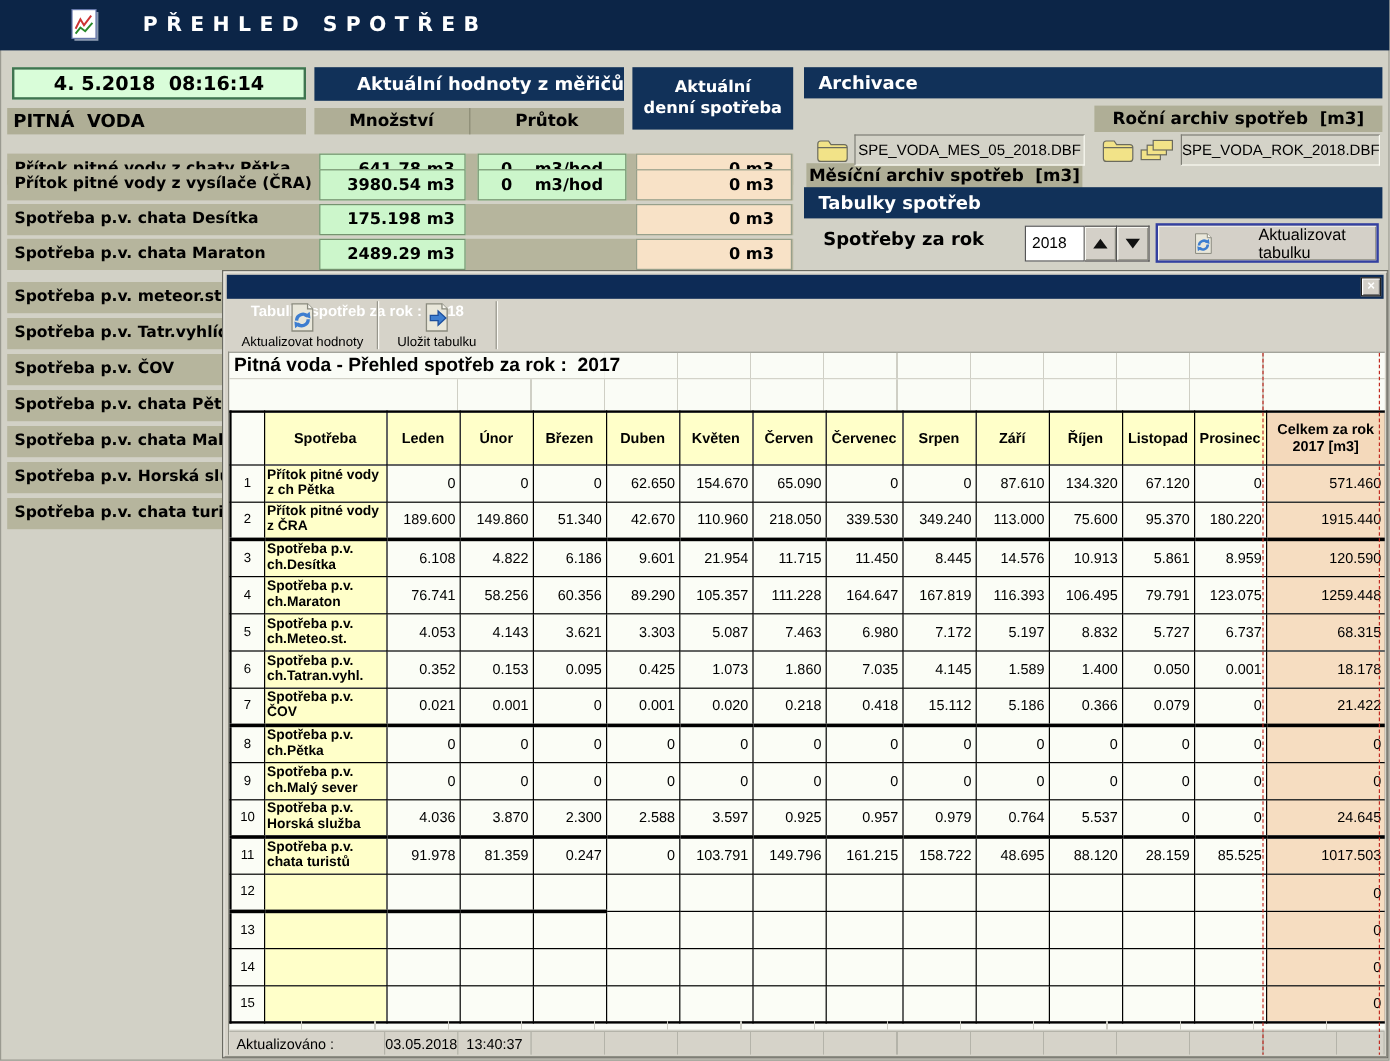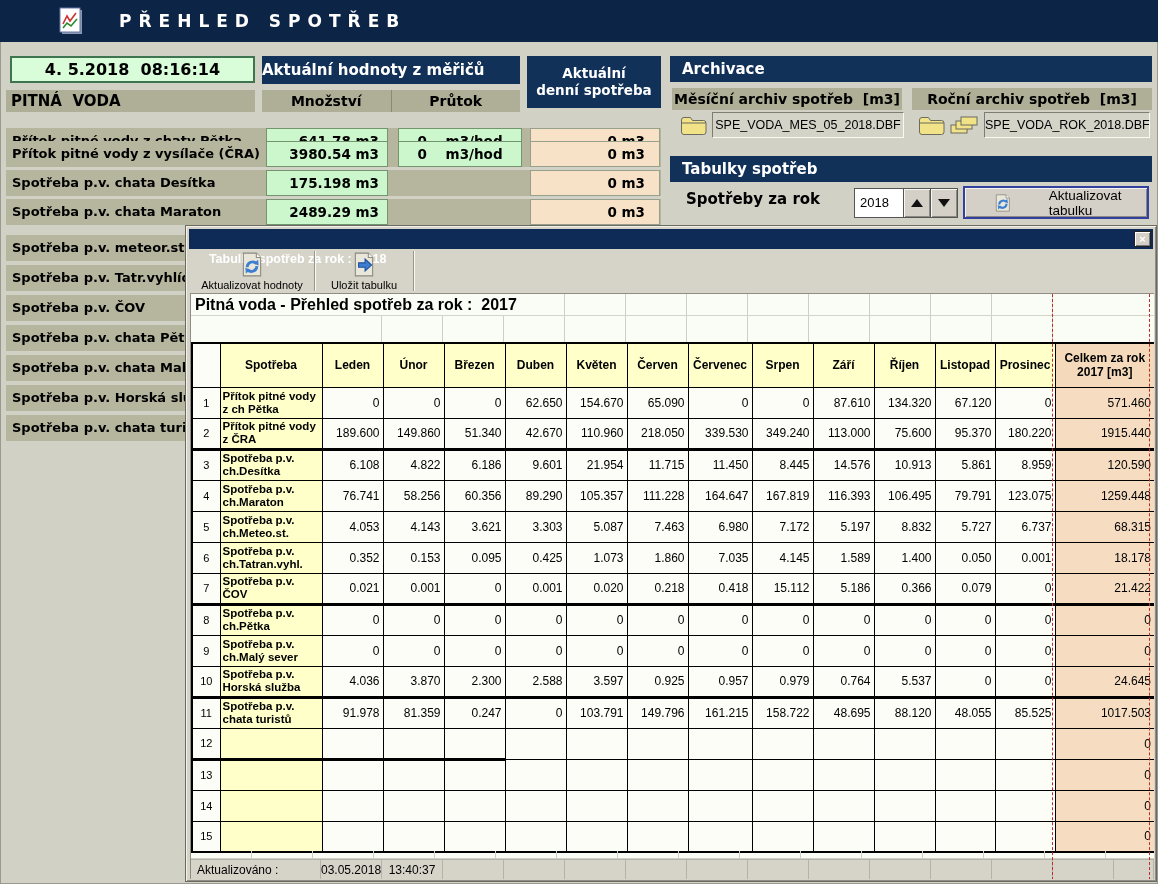--- a/index.html
+++ b/index.html
@@ -12,21 +12,21 @@
   
   .titlebar { left:0; top:0; width:1158px; height:42px; background:#0c2547; }
   .app-icon { left:56px; top:7px; width:30px; height:29px; }
   .app-title { left:119px; top:11px; color:#fff; font-family:"DejaVu Sans",sans-serif;
                font-weight:bold; font-size:17px; letter-spacing:7px; white-space:pre; }
 
   .datetime { left:10px; top:56px; width:245px; height:27px; background:#d9fdd9;
               border:2px solid #3f7450; font:bold 16px/23px "DejaVu Sans",sans-serif;
               text-align:center; white-space:pre; }
   .hdr-meters { left:262px; top:56px; width:258px; height:28px; background:#113159;
-                color:#fff; font:bold 15px/28px "DejaVu Sans",sans-serif; text-align:left; }
+                color:#fff; font:bold 15px/28px "DejaVu Sans",sans-serif; text-align:right; }
   .hdr-daily { left:527px; top:56px; width:134px; height:52px; background:#113159; color:#fff;
                font:bold 13.5px/17px "DejaVu Sans",sans-serif; text-align:center;
                display:flex; flex-direction:column; justify-content:center; }
   .strip { background:#afae96; }
   .strip-section { left:6px; top:90px; width:249px; height:22px;
                    font:bold 15px/22px "DejaVu Sans",sans-serif; padding-left:5px; white-space:pre; }
   .strip-cols { left:262px; top:90px; width:258px; height:22px; display:flex;
                 font:bold 14px/22px "DejaVu Sans",sans-serif; text-align:center; }
   .strip-cols span { width:129px; }
   .strip-cols .divide { width:0; border-left:1px solid #8b8a74; }
@@ -38,21 +38,21 @@
   .vbox.qty  { left:260px; width:122px; text-align:right; padding-right:8px; }
   .vbox.flow { left:392px; width:124px; text-align:center; white-space:pre; }
   .vbox.daily{ left:524px; width:130px; background:#f8e2c7; border-color:#97a08b;
                text-align:right; padding-right:14px; }
 
   
   .panel-hdr { background:#113159; color:#fff; font:bold 15px/26px "DejaVu Sans",sans-serif; padding-left:12px; }
   #hdr-arch { left:670px; top:56px; width:482px; height:26px; }
   .sub-strip { top:88px; height:22px; background:#afae96; font:bold 14px/22px "DejaVu Sans",sans-serif;
                text-align:center; white-space:pre; }
-  #sub-m { left:672px; width:230px; } #sub-r { left:912px; width:240px; }
+  #sub-m { left:672px; width:230px;margin-top:48px; } #sub-r { left:912px; width:240px; }
   .file-field { top:112px; height:26px; background:#d4d3c8; text-align:center;
                 font:12.5px/24px "Liberation Sans",sans-serif;
                 border:1px solid; border-color:#7d7d74 #fafaf2 #fafaf2 #7d7d74; }
   #file-m { left:712px; width:192px; } #file-r { left:984px; width:166px; }
   #fold-m { left:680px; top:113px; } #fold-r { left:918px; top:113px; } #stack-r { left:950px; top:116px; }
 
   #hdr-tab { left:670px; top:156px; width:482px; height:26px; }
   .year-label { left:686px; top:190px; font:bold 15px "DejaVu Sans",sans-serif; }
   .spinner { left:854px; top:188px; height:30px; display:flex; }
   .spin-field { width:50px; height:30px; background:#fff; border:1px solid #555;
@@ -510,21 +510,21 @@
               <td class="val">91.978</td>
               <td class="val">81.359</td>
               <td class="val">0.247</td>
               <td class="val">0</td>
               <td class="val">103.791</td>
               <td class="val">149.796</td>
               <td class="val">161.215</td>
               <td class="val">158.722</td>
               <td class="val">48.695</td>
               <td class="val">88.120</td>
-              <td class="val">48.055</td>
+              <td class="val">28.159</td>
               <td class="val">85.525</td>
               <td class="total">1017.503</td>
             </tr>
             <tr>
               <td class="num pthick">12</td>
               <td class="name pthick"></td>
               <td class="val pthick"></td>
               <td class="val pthick"></td>
               <td class="val pthick"></td>
               <td class="val"></td>

